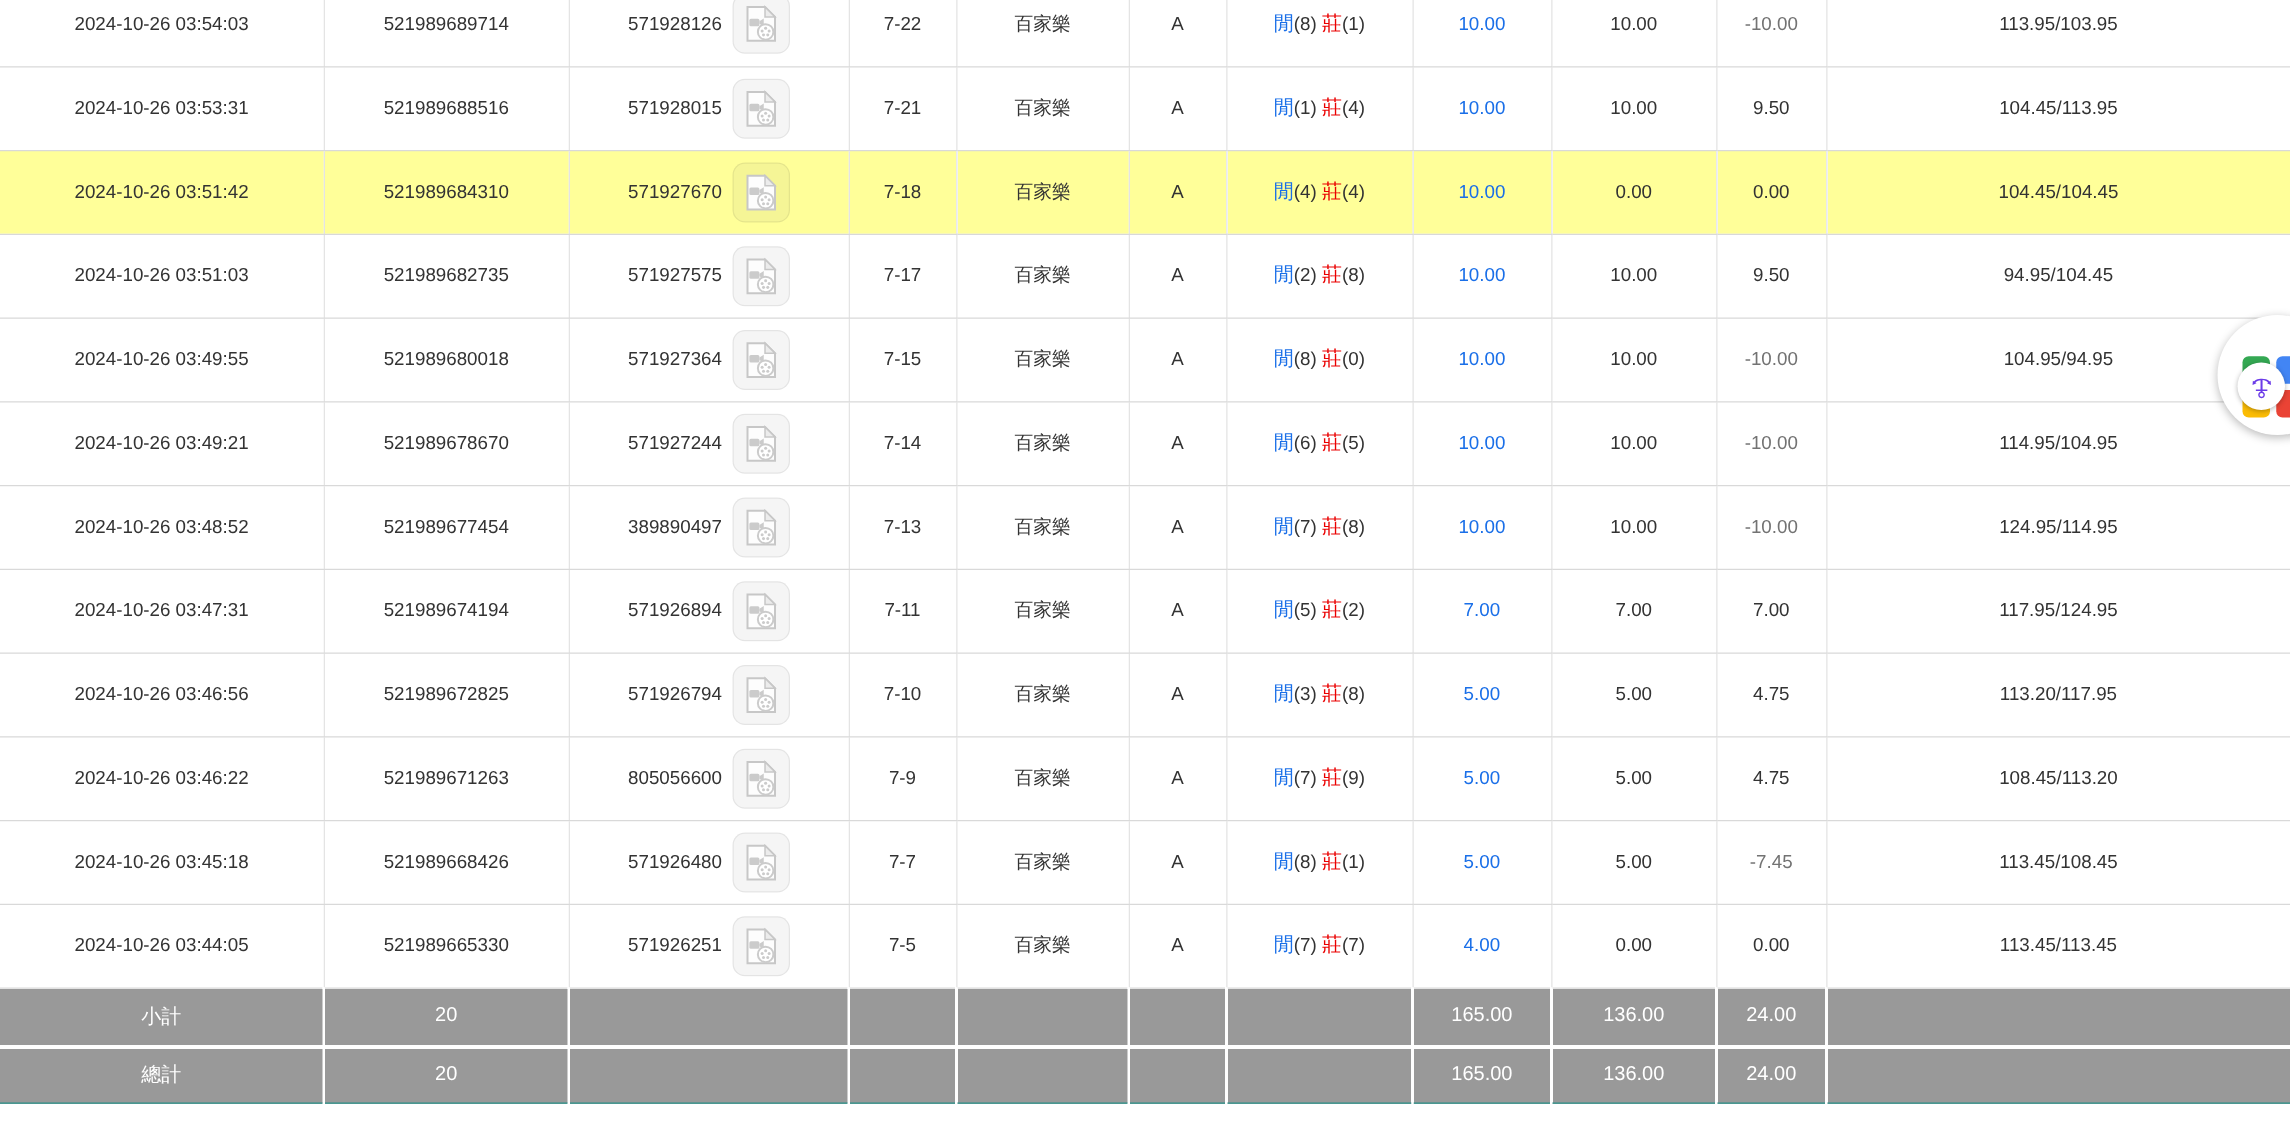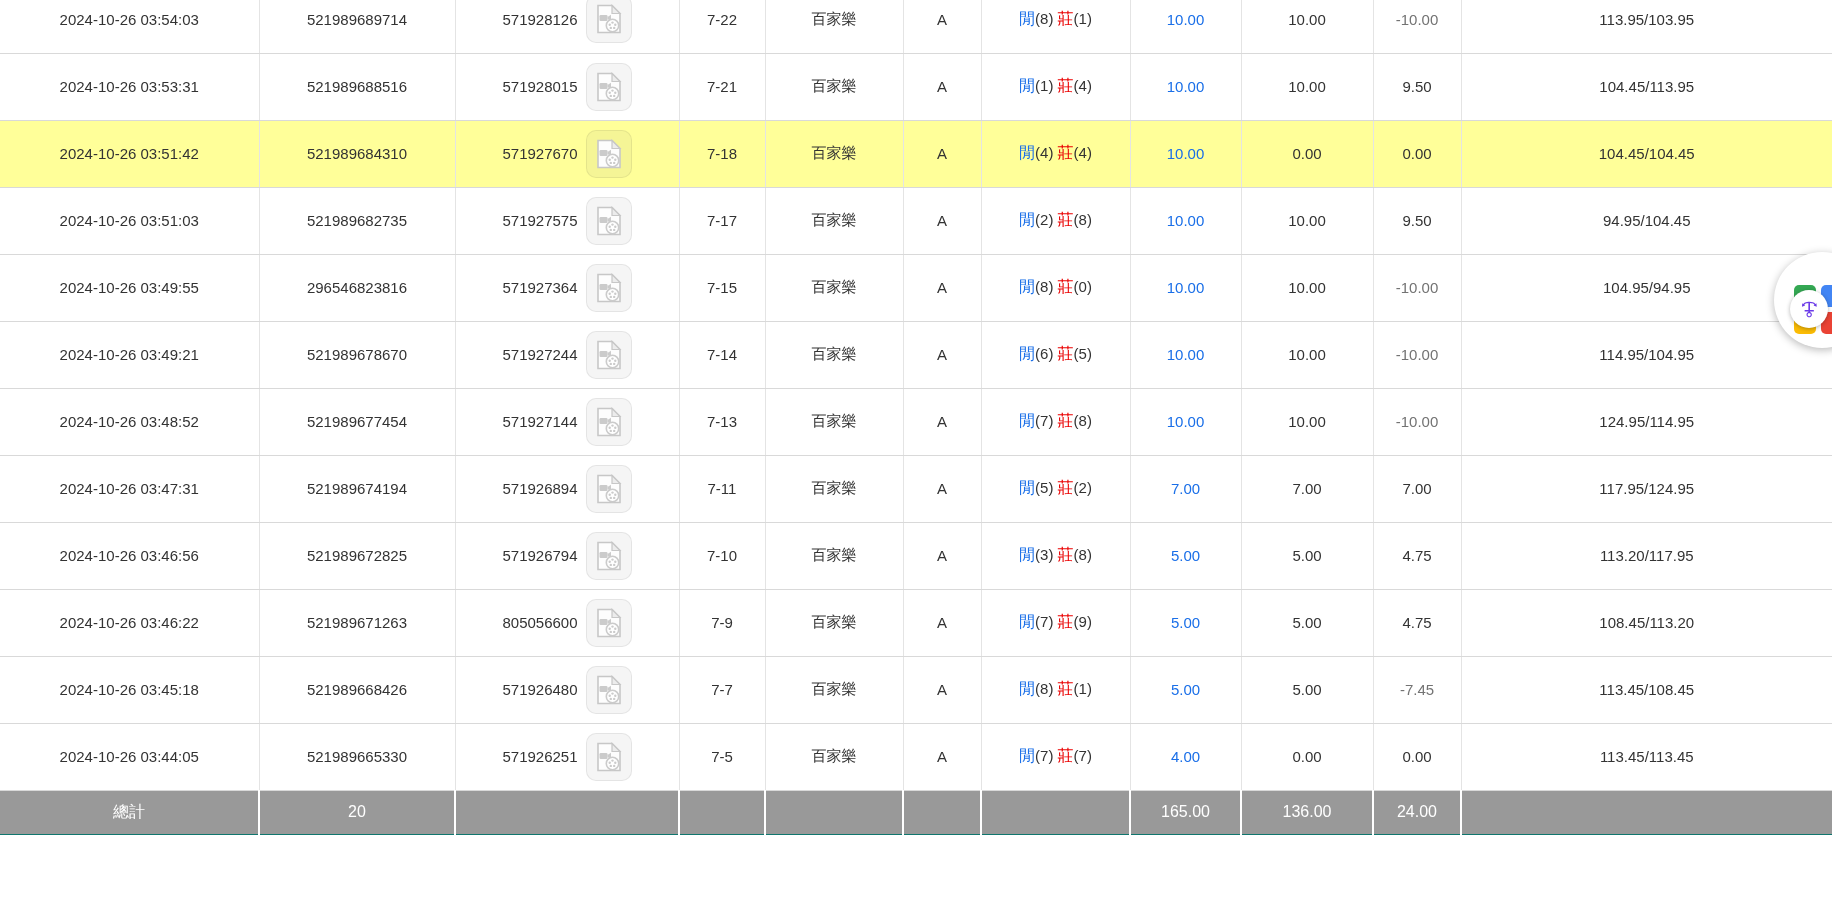--- a/index.html
+++ b/index.html
@@ -173,21 +173,21 @@
             <td class="cjk">百家樂</td>
             <td class="cjk">A</td>
             <td><span class="res-p">閒</span><span class="res-n">(2)</span> <span class="res-b">莊</span><span class="res-n">(8)</span></td>
             <td><a class="bet-link">10.00</a></td>
             <td>10.00</td>
             <td><span class="">9.50</span></td>
             <td>94.95/104.45</td>
           </tr>
           <tr class="data-row">
             <td>2024-10-26 03:49:55</td>
-            <td>296546823816</td>
+            <td>521989680018</td>
             <td><span class="gid-cell-inner">
                 <span>571927364</span>
                 <span class="icon-btn">
                   <svg width="26" height="30" viewBox="0 0 26 30">
                     <path d="M2 1.5 h14 l8 8 v19 h-22 z" fill="#fdfdfd" stroke="#c7c7c7" stroke-width="1.6"></path>
                     <path d="M16 1.5 l8 8 h-8 z" fill="#ececec" stroke="#c7c7c7" stroke-width="1.2"></path>
                     <rect x="3.5" y="11" width="8" height="6" rx="1.2" fill="#cbcbcb"></rect>
                     <path d="M11.5 13 l3.5 -2.2 v6.4 l-3.5 -2.2 z" fill="#cbcbcb"></path>
                     <circle cx="16.5" cy="21.5" r="6.2" fill="#ffffff" stroke="#cbcbcb" stroke-width="1.6"></circle>
                     <circle cx="16.5" cy="18.6" r="1.2" fill="#cbcbcb"></circle>
@@ -233,21 +233,21 @@
             <td><span class="res-p">閒</span><span class="res-n">(6)</span> <span class="res-b">莊</span><span class="res-n">(5)</span></td>
             <td><a class="bet-link">10.00</a></td>
             <td>10.00</td>
             <td><span class="neg">-10.00</span></td>
             <td>114.95/104.95</td>
           </tr>
           <tr class="data-row">
             <td>2024-10-26 03:48:52</td>
             <td>521989677454</td>
             <td><span class="gid-cell-inner">
-                <span>571927144</span>
+                <span>389890497</span>
                 <span class="icon-btn">
                   <svg width="26" height="30" viewBox="0 0 26 30">
                     <path d="M2 1.5 h14 l8 8 v19 h-22 z" fill="#fdfdfd" stroke="#c7c7c7" stroke-width="1.6"></path>
                     <path d="M16 1.5 l8 8 h-8 z" fill="#ececec" stroke="#c7c7c7" stroke-width="1.2"></path>
                     <rect x="3.5" y="11" width="8" height="6" rx="1.2" fill="#cbcbcb"></rect>
                     <path d="M11.5 13 l3.5 -2.2 v6.4 l-3.5 -2.2 z" fill="#cbcbcb"></path>
                     <circle cx="16.5" cy="21.5" r="6.2" fill="#ffffff" stroke="#cbcbcb" stroke-width="1.6"></circle>
                     <circle cx="16.5" cy="18.6" r="1.2" fill="#cbcbcb"></circle>
                     <circle cx="13.7" cy="20.7" r="1.2" fill="#cbcbcb"></circle>
                     <circle cx="19.3" cy="20.7" r="1.2" fill="#cbcbcb"></circle>
@@ -405,20 +405,33 @@
             <td class="cjk">百家樂</td>
             <td class="cjk">A</td>
             <td><span class="res-p">閒</span><span class="res-n">(7)</span> <span class="res-b">莊</span><span class="res-n">(7)</span></td>
             <td><a class="bet-link">4.00</a></td>
             <td>0.00</td>
             <td><span class="">0.00</span></td>
             <td>113.45/113.45</td>
           </tr>
         </tbody>
       <tbody id="summary-body">
+          <tr class="summary-row first">
+            <td>小計</td>
+            <td>20</td>
+            <td></td>
+            <td></td>
+            <td></td>
+            <td></td>
+            <td></td>
+            <td>165.00</td>
+            <td>136.00</td>
+            <td>24.00</td>
+            <td></td>
+          </tr>
           <tr class="summary-row last">
             <td>總計</td>
             <td>20</td>
             <td></td>
             <td></td>
             <td></td>
             <td></td>
             <td></td>
             <td>165.00</td>
             <td>136.00</td>

